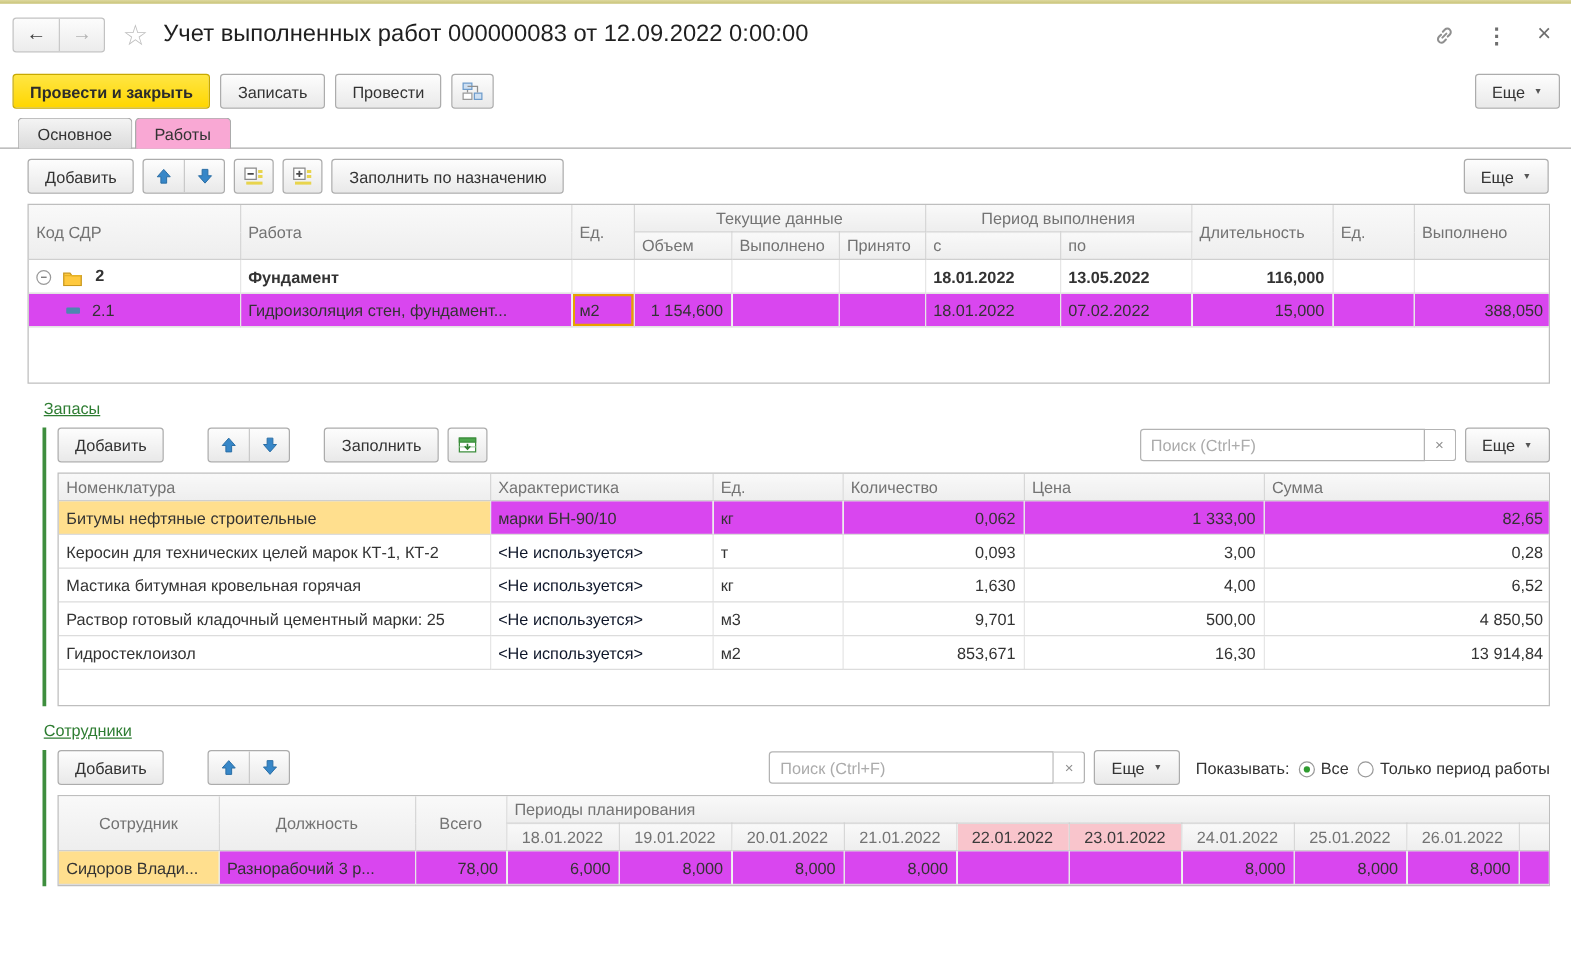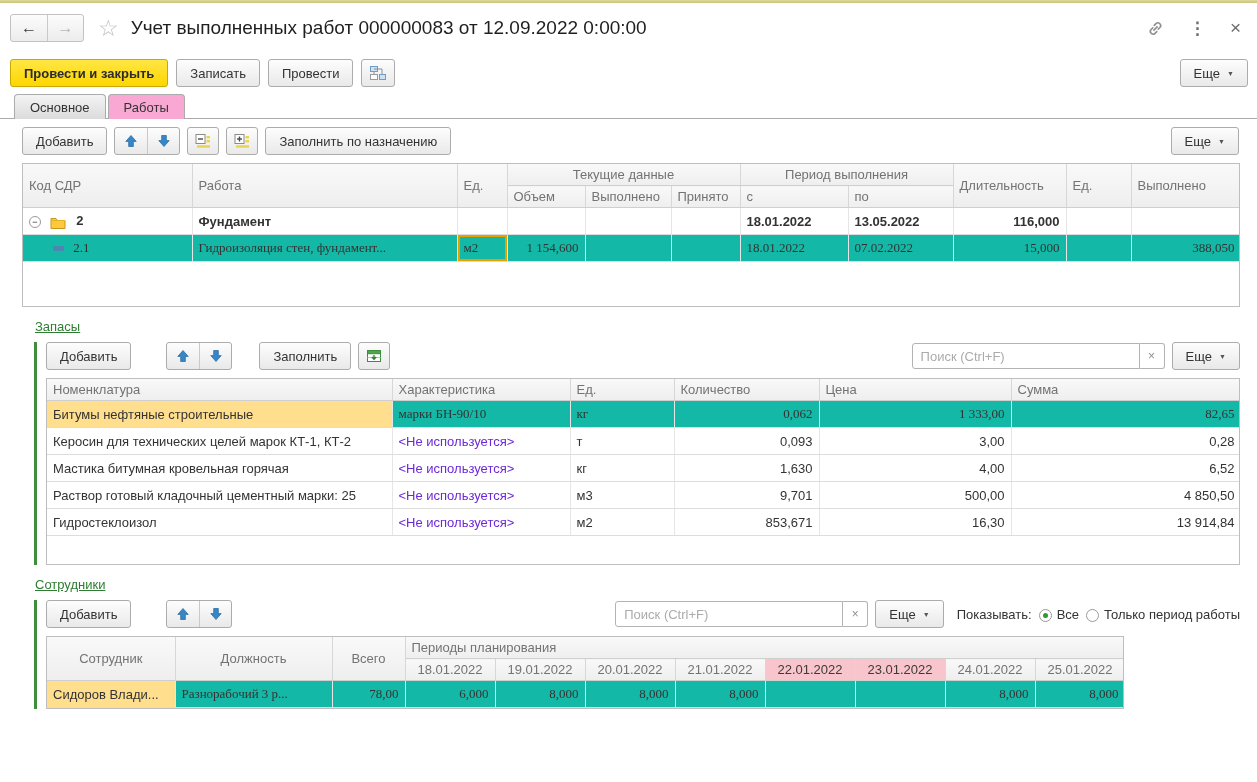--- a/index.html
+++ b/index.html
@@ -66,23 +66,23 @@
   .works-wrap { margin:0 17px 0 22px; width:1218px; }
   table.grid { border-collapse:collapse; table-layout:fixed; font-size:13px; }
   .grid th { background:linear-gradient(#F9F9F9,#EEEEEE); color:#737373; font-weight:normal;
              padding:3px 6px; border-right:1px solid #D7D7D7; border-bottom:1px solid #CFCFCF;
              text-align:left; white-space:nowrap; overflow:hidden; }
   .grid th.center { text-align:center; }
   .grid td { padding:3px 6px; height:27px; border-right:1px solid #E6E6E6; border-bottom:1px solid #DCDCDC;
              white-space:nowrap; overflow:hidden; }
   .num { text-align:right; }
   .bold { font-weight:bold; }
-  .sel { background:#14b8a6;font-family:Liberation Serif, serif; }
+  .sel { background:#d946ef; }
   .cur { background:#FFDF8E; }
-  .muted { color:#6d28d9; }
+  .muted { color:#0f172a; }
   td.focus-cell { box-shadow:inset 0 0 0 2px #E8A000; }
   th.weekend { background:#F9C5CC; color:#3A3A3A; }
   .filler { border-top:none; }
 
   
   .tree-toggle { display:inline-flex; align-items:center; justify-content:center; width:12px; height:12px;
                  border:1px solid #9A9A9A; border-radius:50%; font-size:9px; line-height:1; color:#6E6E6E;
                  margin-right:5px; vertical-align:middle; cursor:pointer; background:#fff; }
   .dash-ico { display:inline-block; width:11px; height:5px; background:#4D86B0; border:1px solid #356documents086;
               border:1px solid #35608六6; border-radius:1px; margin:0 6px 2px 24px; vertical-align:middle; }
@@ -425,21 +425,21 @@
     <span class="radio-row">
       <span class="radio checked"></span>
       <span>Все</span>
     </span>
     <span class="radio-row">
       <span class="radio"></span>
       <span>Только период работы</span>
     </span>
   </div>
 
-  <div class="grid-wrap" style="width:1078px">
+  <div class="grid-wrap" style="width:1194px">
     <table class="grid" style="width:1258px">
       <colgroup>
         <col style="width:128px">
           <col style="width:157px">
           <col style="width:73px">
         <col style="width:90px">
           <col style="width:90px">
           <col style="width:90px">
           <col style="width:90px">
         <col style="width:90px">

